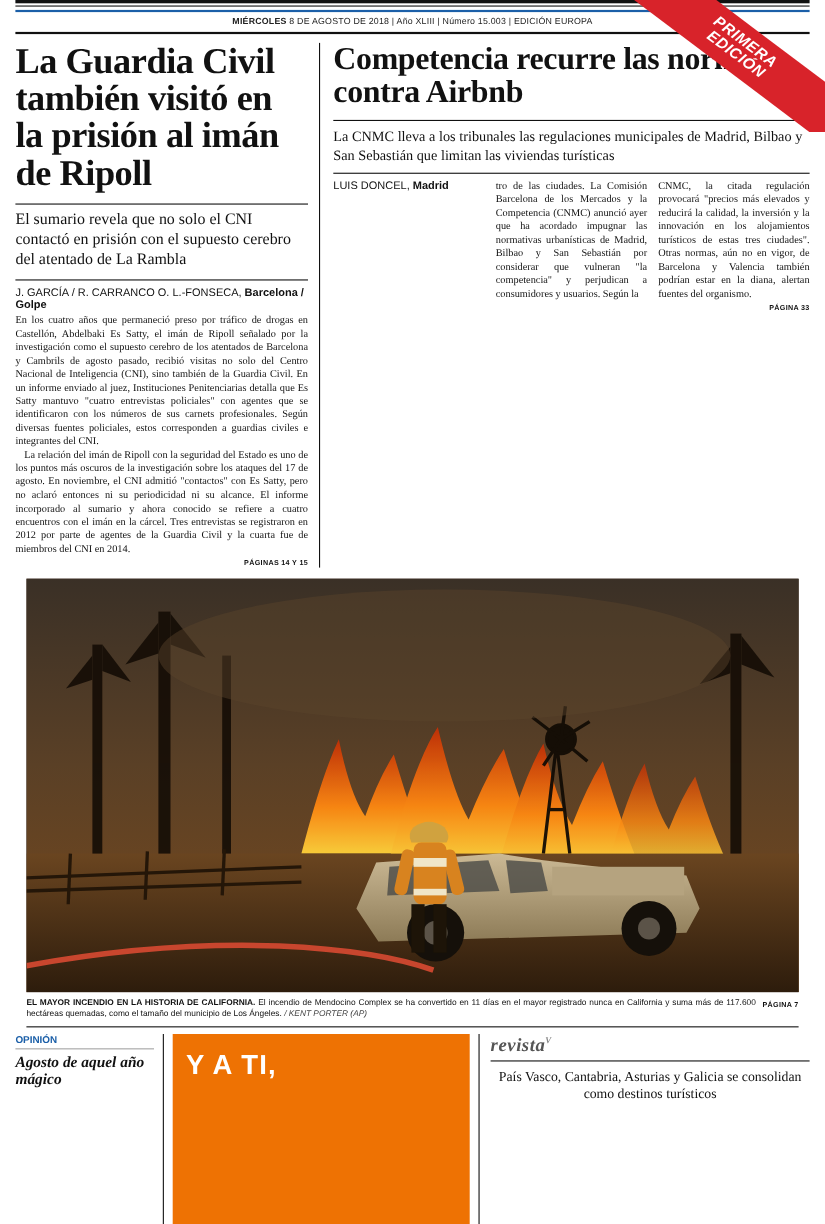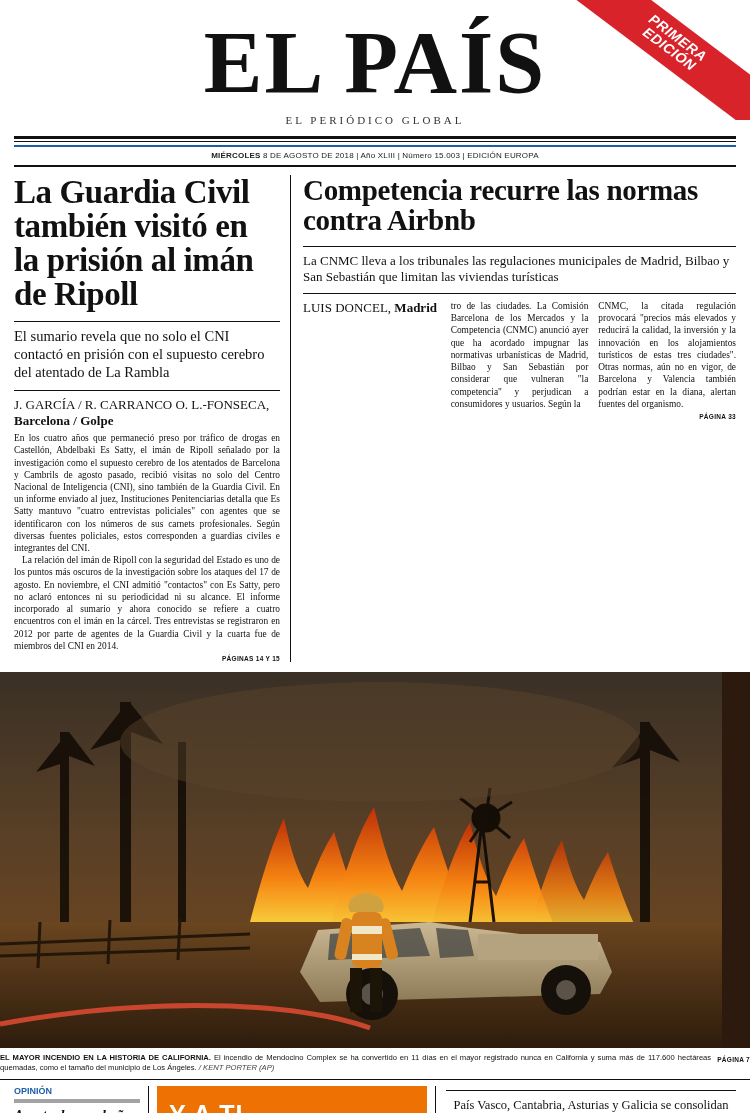--- a/index.html
+++ b/index.html
@@ -77,22 +77,22 @@
   .headline-main {
     font-size:33px; line-height:1.03; font-weight:bold;
     letter-spacing:-.4px; margin:0 0 10px;
   }
   .subhead-main {
     font-size:14.5px; line-height:1.24; margin:6px 0 8px; color:#111;
   }
   .rule-sm { height:1px; background:#111; margin:8px 0 6px; }
 
   .byline {
-    font-family:Liberation Serif, serif;
-    font-size:13px; color:#111; margin-bottom:3px;
+    font-family:Liberation Sans, sans-serif;
+    font-size:10px; color:#111; margin-bottom:3px;
   }
   .byline .place { font-weight:bold; }
 
   .body-text {
     font-size:9.4px; line-height:1.30; text-align:justify;
     hyphens:auto;
   }
   .body-text p { margin:0; text-indent:0; }
   .body-text p + p { text-indent:8px; }
 
@@ -105,21 +105,21 @@
   }
   .three-cols { display:flex; gap:10px; }
   .three-cols .c { flex:1; }
   .pagref {
     font-family:"Liberation Sans", sans-serif;
     font-size:6.5px; font-weight:bold; letter-spacing:.3px;
     text-align:right; display:block; margin-top:3px;
   }
 
   
-  .photo-wrap { margin:10px 0 0; position:relative; }
+  .photo-wrap { margin:10px 24px 0; position:relative; }
   .photo {
     width:100%; height:376px; position:relative; overflow:hidden;
     background:#2b1a0d;
   }
   .photo-caption {
     font-family:"Liberation Sans", sans-serif;
     font-size:7.6px; line-height:1.32; padding:5px 0 6px;
     border-bottom:1px solid #111;
     display:flex; gap:6px; align-items:flex-start;
   }
@@ -129,21 +129,21 @@
 
   
   .bottom-area { display:flex; margin:6px 14px 0; }
   .bcol1 { width:134px; padding-right:8px; }
   .bcol2 { width:286px; padding:0 8px; }
   .bcol3 { flex:1; padding-left:10px; }
 
   .op-label {
     font-family:"Liberation Sans", sans-serif;
     font-weight:bold; font-size:9px; color:#1b5fa8;
-    border-bottom:4px solid #a3a3a3; padding-bottom:3px; margin-bottom:5px;
+    border-bottom:1px solid #a3a3a3; padding-bottom:3px; margin-bottom:5px;
   }
   .op-title { font-size:14px; line-height:1.08; font-style:italic; font-weight:bold; margin:0 0 4px; }
 
   
   .ad {
     background:#ee7203; color:#fff; height:228px;
     padding:14px 12px 10px; position:relative;
   }
   .ad .l1 { font-family:"Liberation Sans", sans-serif; font-weight:bold; font-size:25px; letter-spacing:1px; }
 
@@ -161,24 +161,20 @@
 
 <div class="page">
 
   <div class="corner-flash">
     <div class="band">
       <span class="l1">PRIMERA</span>
       <span class="l2">EDICIÓN</span>
     </div>
   </div>
 
-  <div class="masthead">
-    <div class="logo">EL PAÍS</div>
-    <div class="tagline">EL PERIÓDICO GLOBAL</div>
-  </div>
   <div class="rule-thick"></div>
   <div class="rule-thin"></div>
   <div class="blue-rule"></div>
   <div class="dateline">
     <b>MIÉRCOLES</b>
     <span>8 DE AGOSTO DE 2018 | Año XLIII | Número 15.003 | EDICIÓN EUROPA</span>
   </div>
   <div class="rule-black2"></div>
 
   <div class="top-area">
@@ -337,19 +333,22 @@
     <div class="bcol2">
       <div class="ad">
         <div class="l1">Y A TI,</div>
 
       </div>
     </div>
 
     <div class="vdiv"></div>
 
     <div class="bcol3">
+      <div class="revista-label">
+        <span>revista</span><sup>V</sup>
+      </div>
       <div class="rev-rule"></div>
       <div class="rev-kicker">País Vasco, Cantabria, Asturias y Galicia se consolidan como destinos turísticos</div>
 
     </div>
   </div>
 
 </div>
 
 </body></html>

